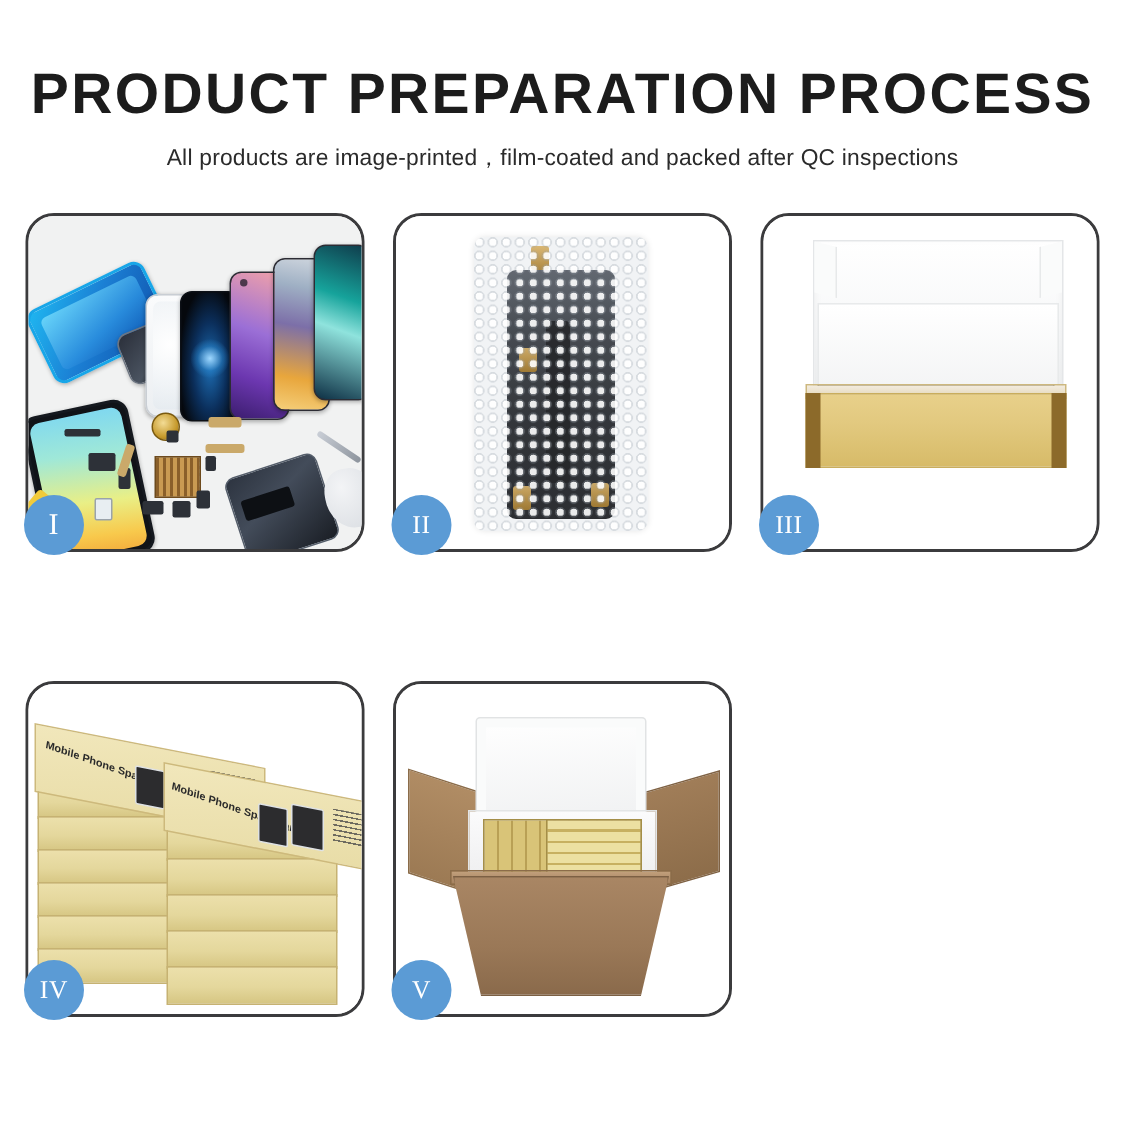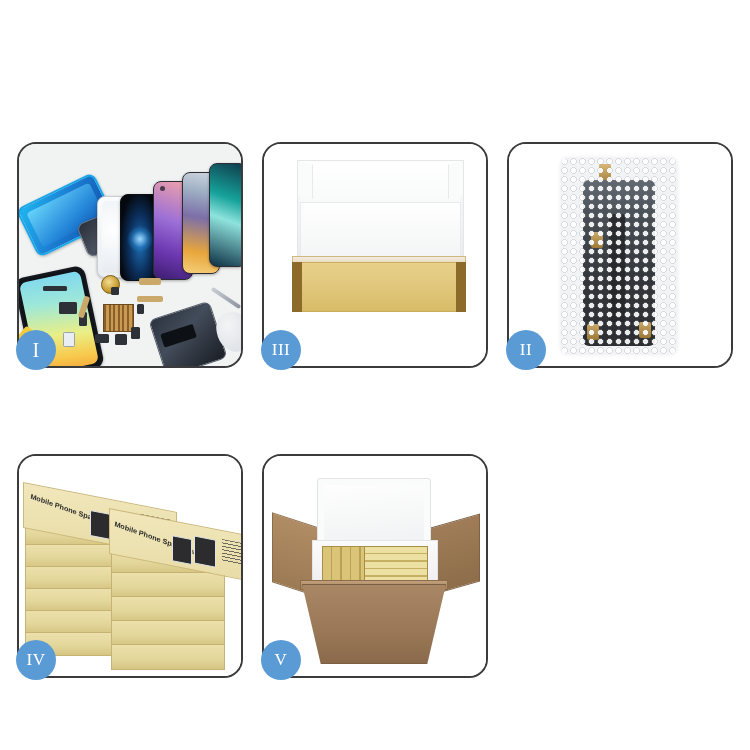--- a/index.html
+++ b/index.html
@@ -430,20 +430,24 @@
   .c6-tab2{
     position:absolute; left:53px; top:160px; width:16px; height:14px;
     background: rgba(135,110,82,0.40);
   }
 </style>
 </head>
 <body>
 
 <div class="page">
 
+  <div class="header">
+    <div class="main-title">PRODUCT PREPARATION PROCESS</div>
+    <div class="sub-title">All products are image-printed，film-coated and packed after QC inspections</div>
+  </div>
 
   <div class="grid">
 
     <div class="panel">
       <div class="panel-inner p1">
         <div class="scene1">
           <div class="phone ph-blue"></div>
           <div class="phone ph-darkSmall"></div>
           <div class="phone ph-glass"></div>
           <div class="phone ph-jelly"></div>
@@ -468,41 +472,41 @@
           <div class="flex" style="left:118px;top:152px;width:26px;height:6px;"></div>
           <div class="flex" style="left:62px;top:152px;width:6px;height:22px;transform:rotate(18deg);"></div>
           <div class="tweezer"></div>
           <div class="hand"></div>
         </div>
       </div>
       <div class="badge">I</div>
     </div>
 
     <div class="panel">
-      <div class="panel-inner p3">
-        <div class="box3-lid"></div>
-        <div class="box3-foam"></div>
-        <div class="box3-content"></div>
-        <div class="box3-lip"></div>
-        <div class="box3-body"></div>
-      </div>
-      <div class="badge wide">III</div>
-    </div>
-
-    <div class="panel">
       <div class="panel-inner p2">
         <div class="bubblebag">
           <div class="innerpart"></div>
           <div class="tab-gold" style="left:38px;top:6px;"></div>
           <div class="tab-gold" style="left:30px;top:74px;"></div>
           <div class="tab-gold" style="left:26px;top:166px;"></div>
           <div class="tab-gold" style="left:78px;top:164px;"></div>
         </div>
       </div>
       <div class="badge wide">II</div>
+    </div>
+
+    <div class="panel">
+      <div class="panel-inner p3">
+        <div class="box3-lid"></div>
+        <div class="box3-foam"></div>
+        <div class="box3-content"></div>
+        <div class="box3-lip"></div>
+        <div class="box3-body"></div>
+      </div>
+      <div class="badge wide">III</div>
     </div>
 
     <div class="panel">
       <div class="panel-inner p4">
         <div class="stack">
 
           <div class="kbox" style="left:6px;top:66px;width:86px;height:22px;"></div>
           <div class="kbox" style="left:6px;top:88px;width:86px;height:22px;"></div>
           <div class="kbox" style="left:6px;top:110px;width:86px;height:22px;"></div>
           <div class="kbox" style="left:6px;top:132px;width:86px;height:22px;"></div>

